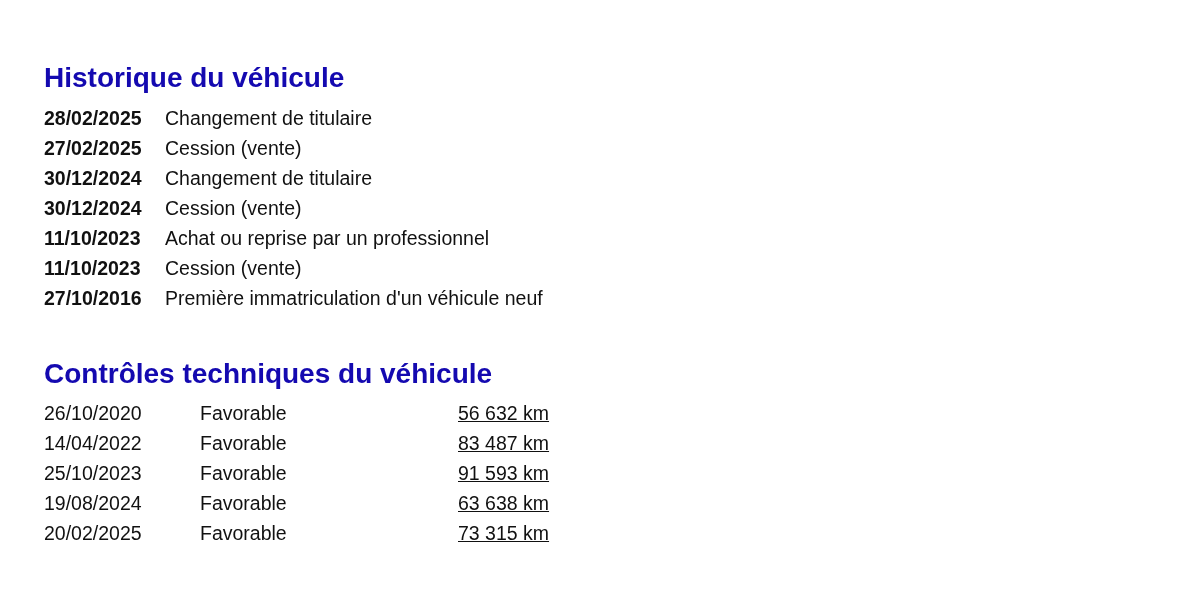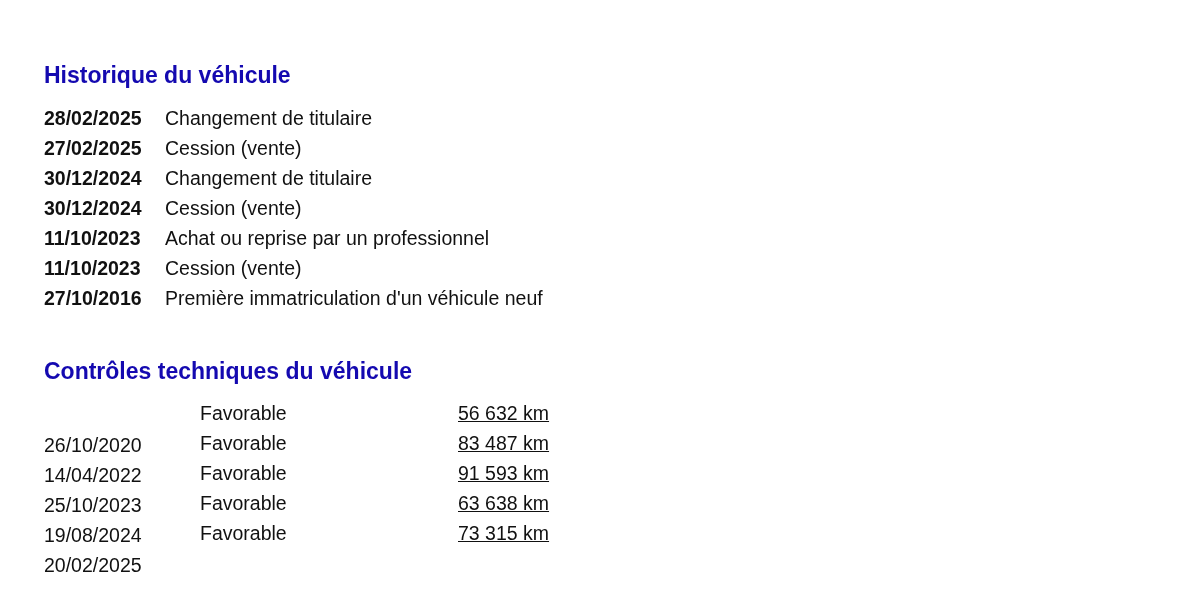--- a/index.html
+++ b/index.html
@@ -11,41 +11,41 @@
       width: 1200px;
       height: 615px;
       position: relative;
       font-family: "Liberation Sans", sans-serif;
       color: #111111;
       overflow: hidden;
     }
     .section-title {
       position: absolute;
       left: 44px;
-      font-size: 23px;
+      font-size: 28px;
       font-weight: bold;
       color: #1a0dab;
       color: #1409b0;
       margin: 0;
       line-height: 1;
     }
     #hist-title { top: 64px; }
     #ct-title { top: 360px; }
 
     .row {
       position: absolute;
       left: 44px;
       font-size: 19.5px;
       line-height: 1;
       white-space: nowrap;
     }
     .row span { position: absolute; top: 0; white-space: nowrap; }
     .hist .date { left: 0; font-weight: bold; }
     .hist .event { left: 121px; text-align: center; }
-    .ct .date { left: 0; margin-top: 32px; }
+    .ct .date { left: 0; }
     .ct .result { left: 156px; }
     .ct .km { left: 414px; text-decoration: underline; }
   </style>
 </head>
 <body>
 
 <h2 id="hist-title" class="section-title">Historique du véhicule</h2>
 
 <div class="row hist" style="top:109px">
   <span class="date">28/02/2025</span>

